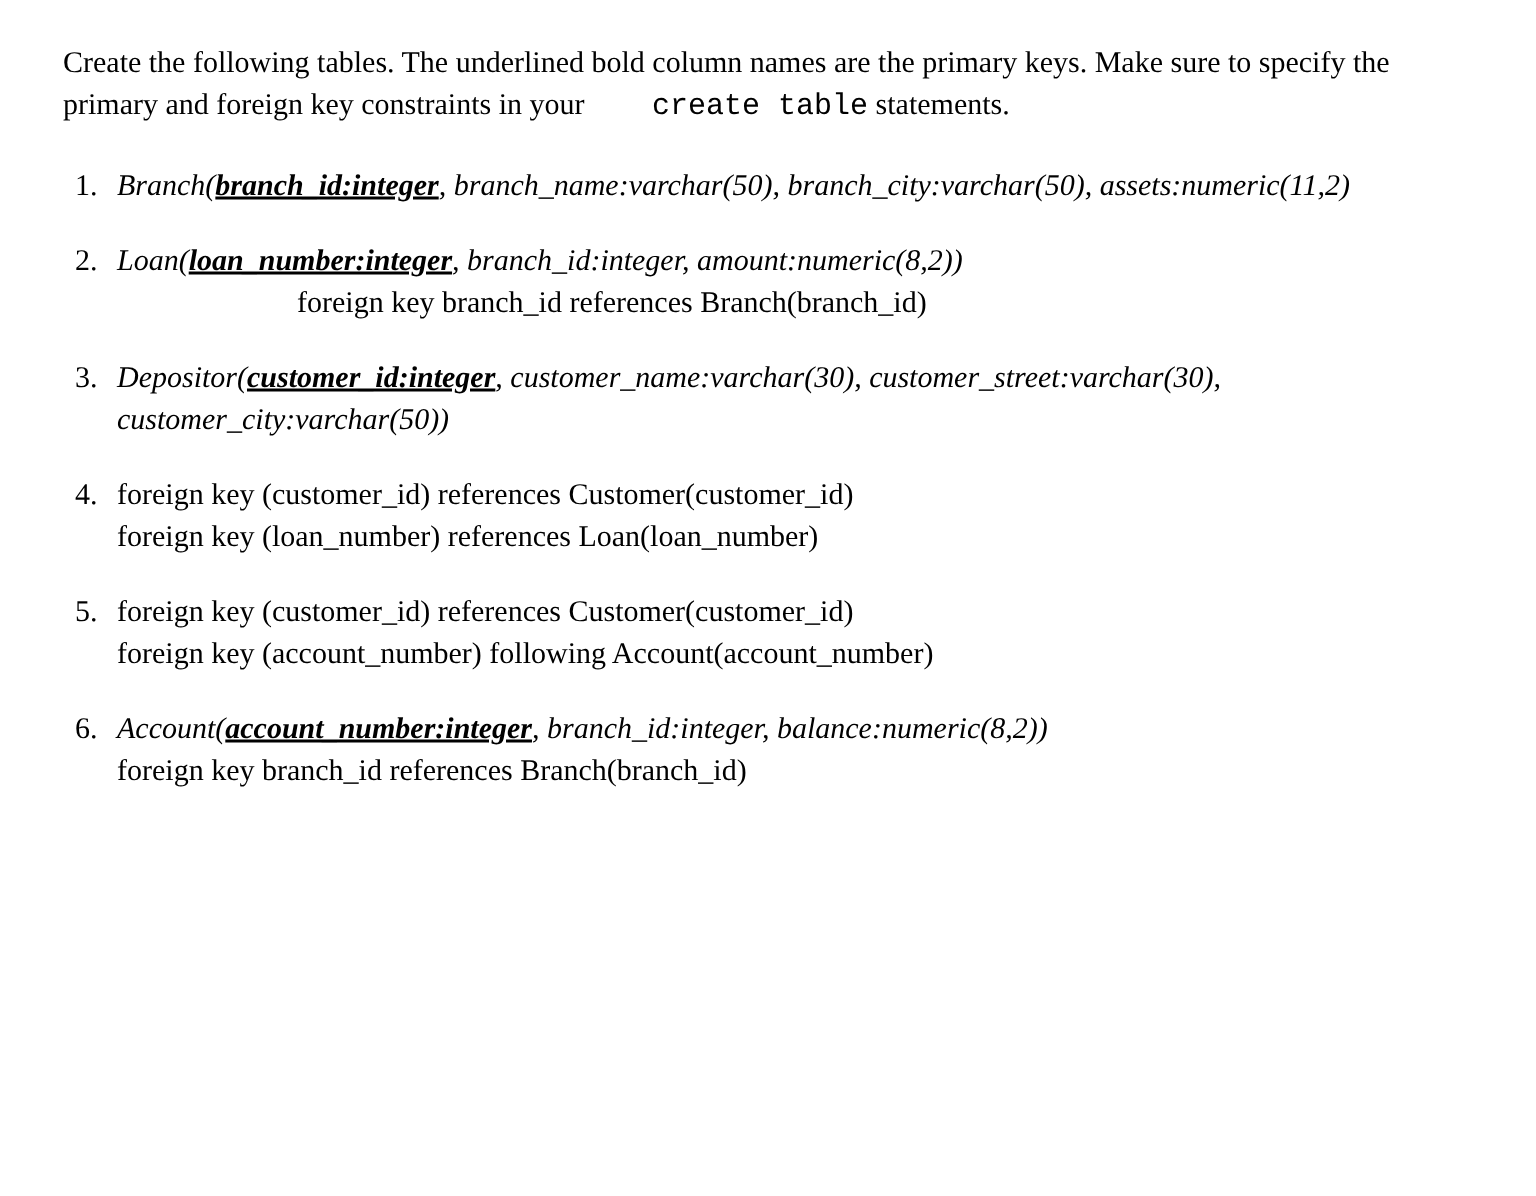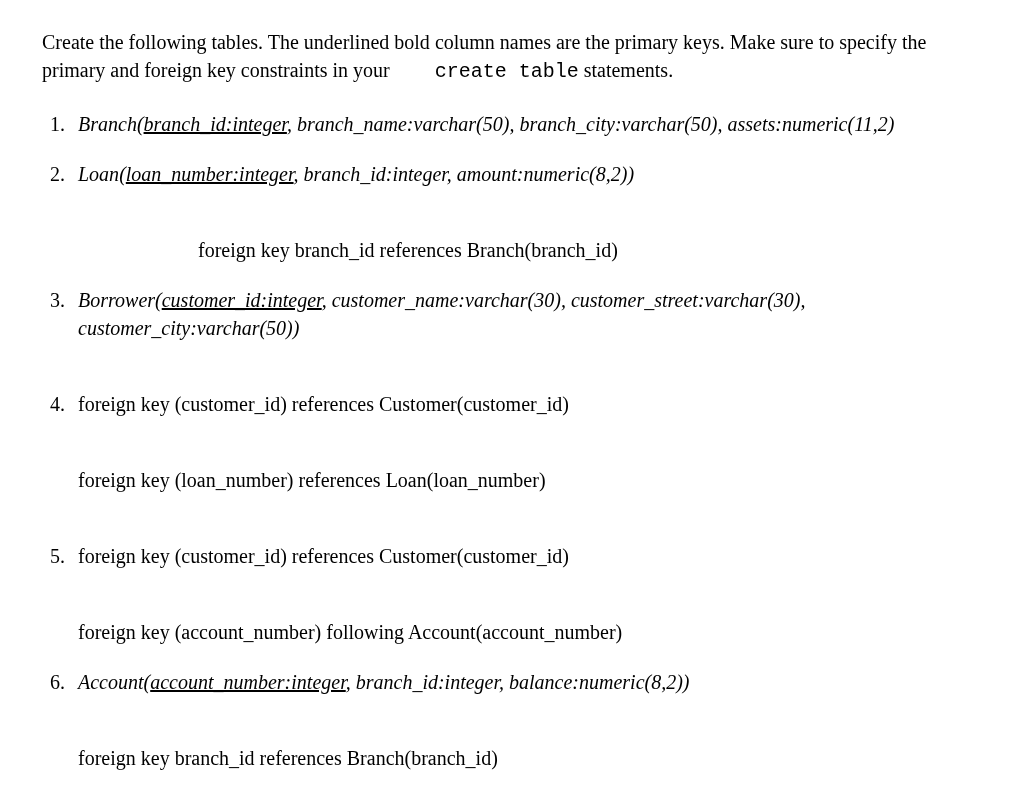--- a/index.html
+++ b/index.html
@@ -28,27 +28,26 @@
       margin: 0;
     }
     ol > li {
       margin-bottom: 22px;
       padding-left: 8px;
     }
     .schema {
       font-style: italic;
     }
     .pk {
-      font-weight: normal;
+      font-weight: bold;
       text-decoration: underline;
     }
     .fk-line {
       font-style: normal;
       display: block;
-      margin-top: 48px;
     }
     .fk-indent {
       padding-left: 120px;
     }
   </style>
 </head>
 <body>
 
 <div class="intro">
   <span>Create the following tables. The underlined </span><span class="bold">bold</span><span> column names are the primary keys. Make sure to specify the primary and foreign key constraints in your </span><span class="mono">create table</span><span> statements.</span>
@@ -64,21 +63,21 @@
 
   <li>
     <span class="schema">
       <span>Loan</span>(<span class="pk">loan_number:integer</span><span>, branch_id:integer, amount:numeric(8,2))</span>
     </span>
     <span class="fk-line fk-indent">foreign key branch_id references Branch(branch_id)</span>
   </li>
 
   <li>
     <span class="schema">
-      <span>Borrower</span>(<span class="pk">customer_id:integer</span><span>, customer_name:varchar(30), customer_street:varchar(30), customer_city:varchar(50))</span>
+      <span>Depositor</span>(<span class="pk">customer_id:integer</span><span>, customer_name:varchar(30), customer_street:varchar(30), customer_city:varchar(50))</span>
     </span>
   </li>
 
   <li>
     <span class="fk-line">foreign key (customer_id) references Customer(customer_id)</span>
     <span class="fk-line">foreign key (loan_number) references Loan(loan_number)</span>
   </li>
 
   <li>
     <span class="fk-line">foreign key (customer_id) references Customer(customer_id)</span>

